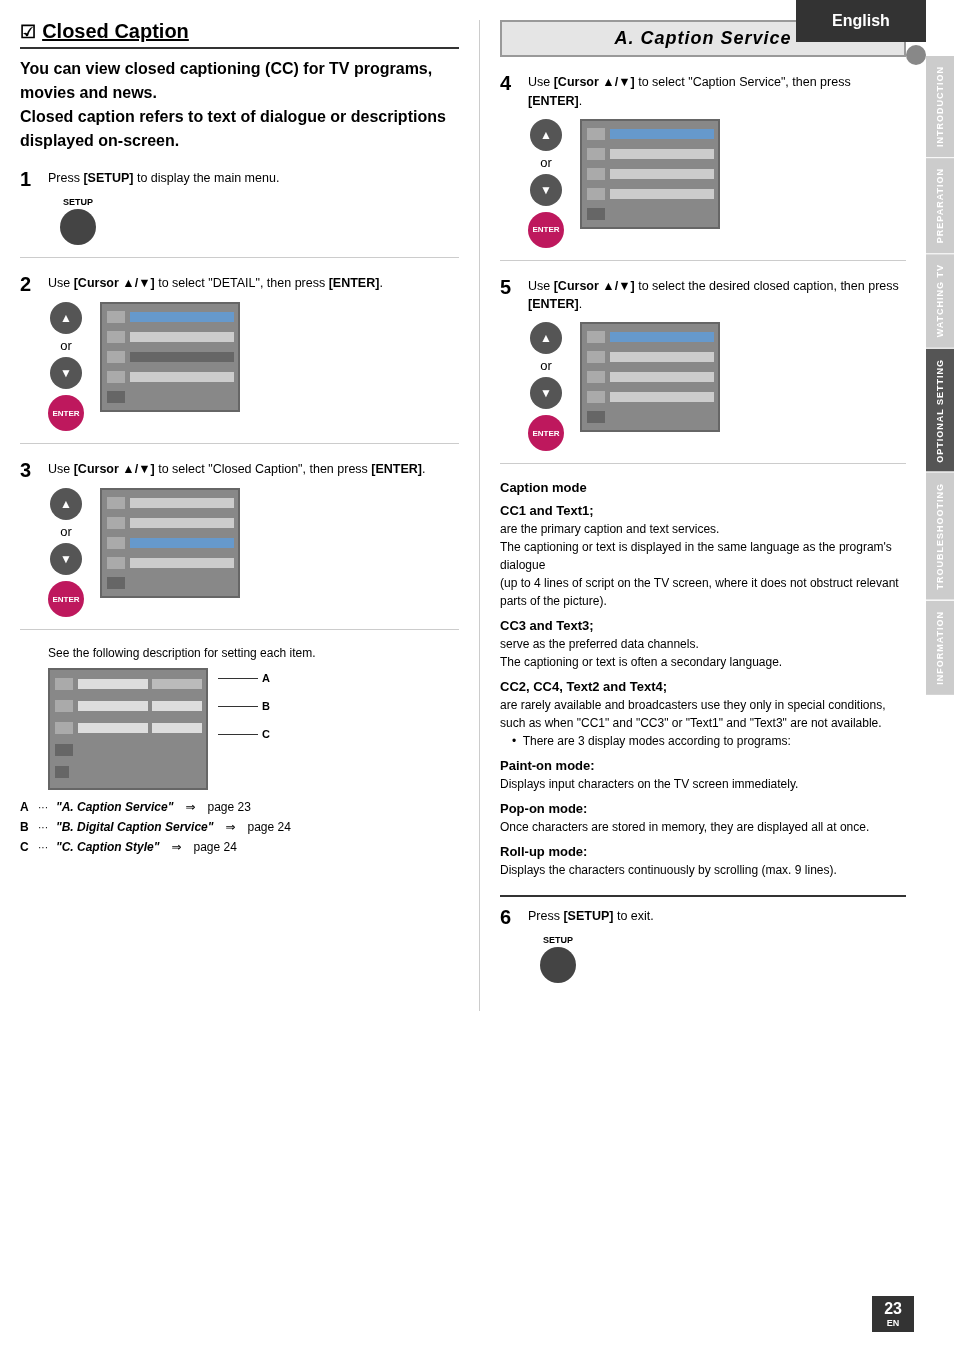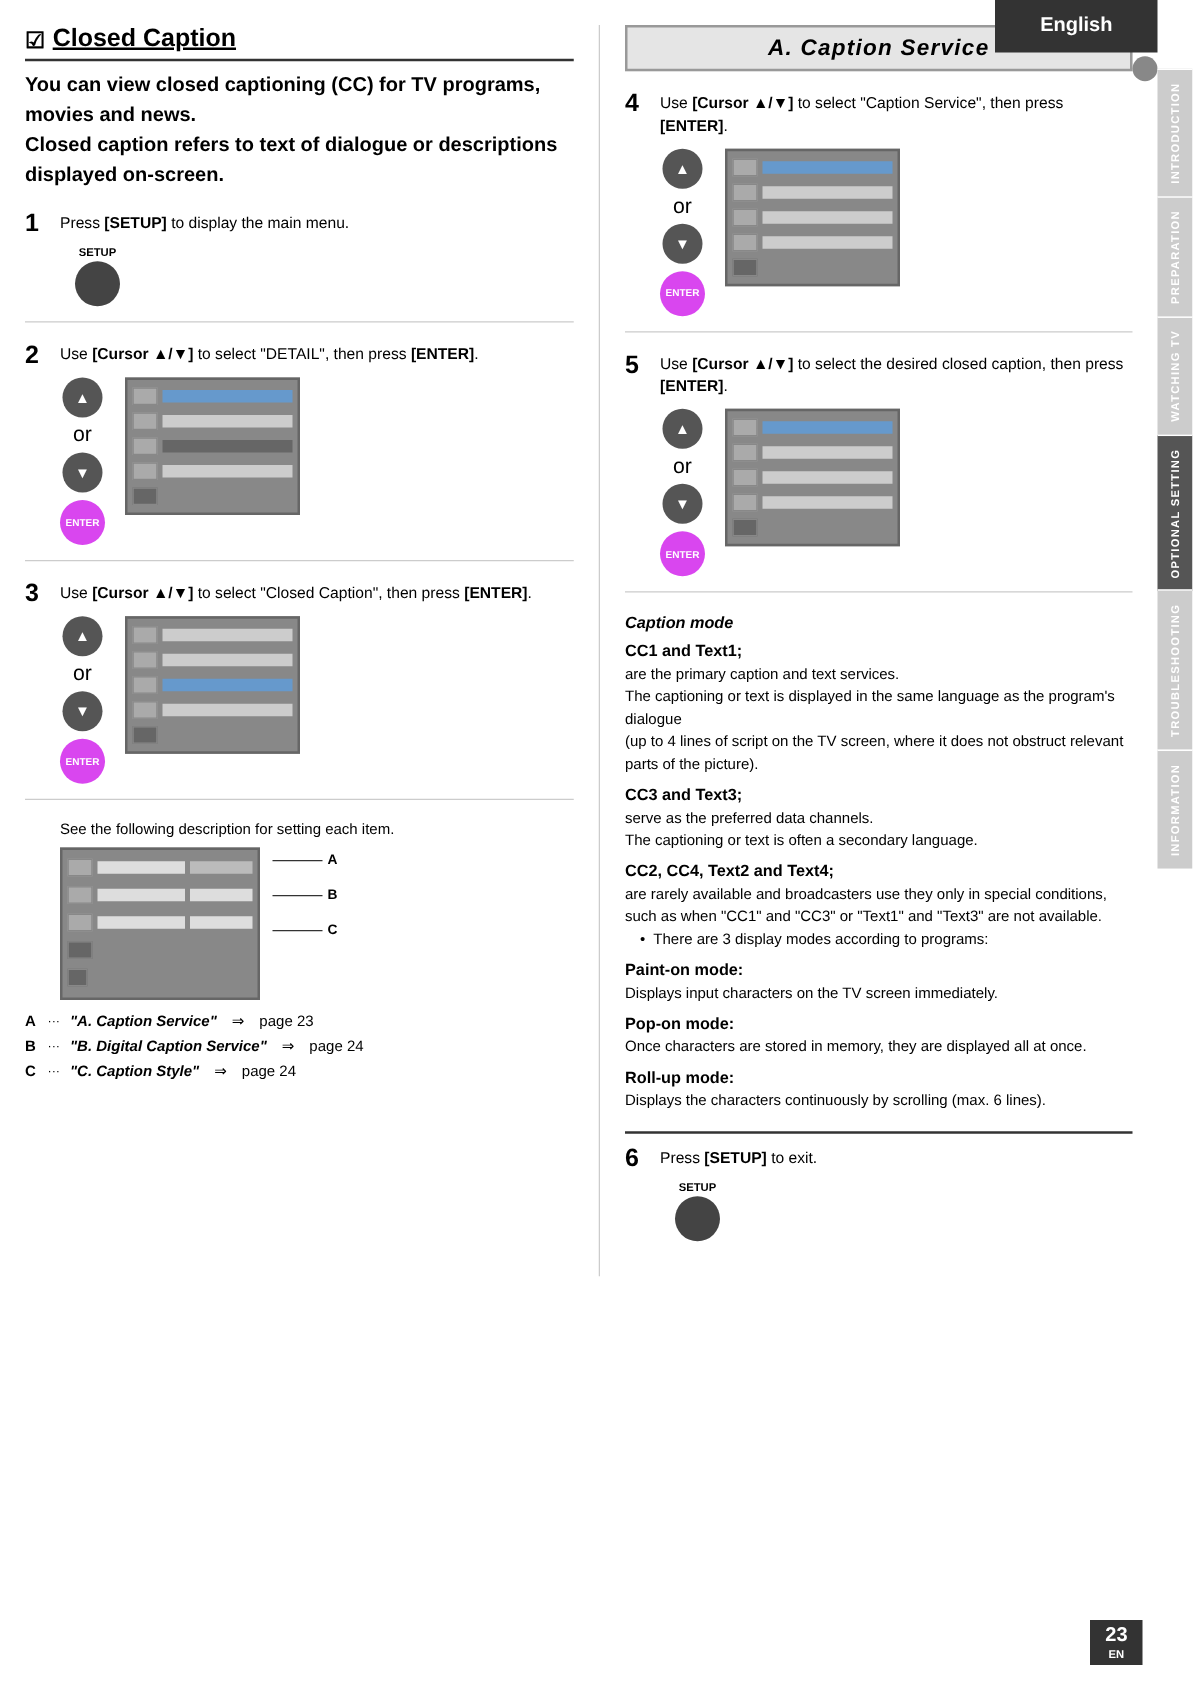--- a/index.html
+++ b/index.html
@@ -170,28 +170,28 @@
       background: #555;
       border-radius: 50%;
       display: flex;
       align-items: center;
       justify-content: center;
       color: #fff;
       font-size: 12px;
     }
 
     .or-text {
-      font-size: 17px;
+      font-size: 13px;
       margin: 2px 1px;
     }
 
     .btn-enter {
       width: 36px;
       height: 36px;
-      background: #d946ef;
+      background: #be185d;
       border-radius: 50%;
       display: flex;
       align-items: center;
       justify-content: center;
       color: #fff;
       font-size: 8px;
       font-weight: bold;
       margin-top: 4px;
       text-align: center;
     }
@@ -304,21 +304,20 @@
       border: 2px solid #999;
       padding: 6px 16px;
       margin-bottom: 16px;
       background: #e5e5e5;
       font-style: italic;
       letter-spacing: 1px;
     }
 
     .caption-mode-title {
       font-size: 13px;
-      font-style: italic;
       font-weight: bold;
       margin-bottom: 5px;
     }
 
     .caption-item-title {
       font-size: 13px;
       font-weight: bold;
       margin-bottom: 2px;
       margin-top: 8px;
     }
@@ -638,21 +637,21 @@
       Displays input characters on the TV screen immediately.
     </div>
 
     <div class="caption-item-title">Pop-on mode:</div>
     <div class="caption-item-text">
       Once characters are stored in memory, they are displayed all at once.
     </div>
 
     <div class="caption-item-title">Roll-up mode:</div>
     <div class="caption-item-text">
-      Displays the characters continuously by scrolling (max. 6 lines).
+      Displays the characters continuously by scrolling (max. 9 lines).
     </div>
 
     <div style="border-top: 2px solid #333; margin: 16px 0 10px 0;"></div>
 
     <div class="step" style="border-bottom:none;">
       <div class="step-header">
         <span class="step-number">6</span>
         <span class="step-text">Press <strong>[SETUP]</strong> to exit.</span>
       </div>
       <div style="margin-left:28px; text-align:center; width:60px;">

